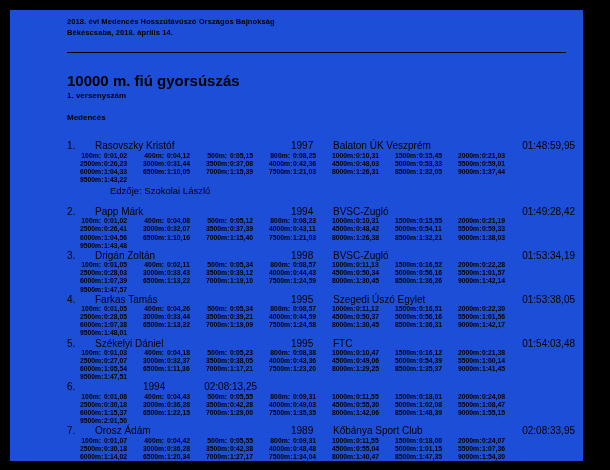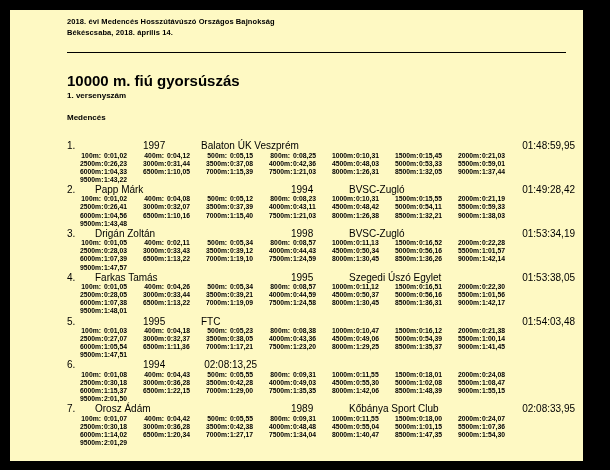--- a/index.html
+++ b/index.html
@@ -1,30 +1,30 @@
 <!DOCTYPE html>
 <html><head>
 <meta charset="utf-8">
 <style>
   * { margin:0; padding:0; box-sizing:border-box; }
   html,body { width:610px; height:470px; background:#000; font-family:"Liberation Sans", sans-serif; color:#000; overflow:hidden; }
-  .page { position:absolute; left:10px; top:10px; width:573px; height:451px; background:#fef9c3; overflow:hidden; }
+  .page { position:absolute; left:10px; top:10px; width:573px; height:451px; background:#1d4ed8; overflow:hidden; }
   .content { padding:7px 0 0 57px; width:565px; }
   .doc-header { font-size:7.5px; font-weight:bold; line-height:10.5px; letter-spacing:0.1px; }
   .rule { border-top:1px solid #000; width:499px; margin-top:14px; }
   .event-title { font-size:15px; font-weight:bold; margin-top:18px; line-height:19px; }
   .event-number { font-size:8px; font-weight:bold; margin-top:1px; line-height:9px; }
   .category { font-size:8px; font-weight:bold; margin-top:13px; line-height:9px; margin-bottom:18px; }
   .results { width:508px; }
   .entry { }
   .main-row { display:flex; font-size:10px; height:11.5px; line-height:11.5px; white-space:nowrap; }
   .rank { width:28px; flex:0 0 28px; }
   .name { width:148px; flex:0 0 148px; }
   .year { width:42px; flex:0 0 42px;margin-left:48px; }
-  .club { flex:1 1 auto;margin-left:16px; }
+  .club { flex:1 1 auto; }
   .time { flex:0 0 72px; width:72px; text-align:right; }
   .splits { margin-left:13px; }
   .split-row { display:flex; height:8.1px; line-height:8.1px; font-size:6.8px; font-weight:bold; white-space:nowrap; }
   .split-cell { width:63px; flex:0 0 63px; display:flex; }
   .split-label { width:21px; flex:0 0 21px; text-align:right; margin-right:3px; }
   .split-value { }
   .coach { font-size:9.5px; line-height:12px; margin-left:43px; margin-top:1px; margin-bottom:9px; }
 </style>
 </head>
 <body>
@@ -36,20 +36,21 @@
       <div>Békéscsaba, 2018. április 14.</div>
     </div>
     <div class="rule"></div>
     <div class="event-title">10000 m. fiú gyorsúszás</div>
     <div class="event-number">1. versenyszám</div>
     <div class="category">Medencés</div>
     <div class="results">
   <div class="entry">
     <div class="main-row">
       <span class="rank">1.</span>
+      <span class="name">Rasovszky Kristóf</span>
       <span class="year">1997</span>
       <span class="club">Balaton ÚK Veszprém</span>
       <span class="time">01:48:59,95</span>
     </div>
     <div class="splits">
             <div class="split-row">
               <span class="split-cell">
                 <span class="split-label">100m:</span>
                 <span class="split-value">0:01,02</span>
               </span>
@@ -138,20 +139,21 @@
                 <span class="split-value">1:37,44</span>
               </span>
             </div>
             <div class="split-row">
               <span class="split-cell">
                 <span class="split-label">9500m:</span>
                 <span class="split-value">1:43,22</span>
               </span>
             </div>
           </div>
+    <div class="coach">Edzője: Szokolai László</div>
   </div>
 
   <div class="entry">
     <div class="main-row">
       <span class="rank">2.</span>
       <span class="name">Papp Márk</span>
       <span class="year">1994</span>
       <span class="club">BVSC-Zugló</span>
       <span class="time">01:49:28,42</span>
     </div>
@@ -470,20 +472,21 @@
                 <span class="split-value">1:48,01</span>
               </span>
             </div>
           </div>
 
   </div>
 
   <div class="entry">
     <div class="main-row">
       <span class="rank">5.</span>
+      <span class="name">Székelyi Dániel</span>
       <span class="year">1995</span>
       <span class="club">FTC</span>
       <span class="time">01:54:03,48</span>
     </div>
     <div class="splits">
             <div class="split-row">
               <span class="split-cell">
                 <span class="split-label">100m:</span>
                 <span class="split-value">0:01,03</span>
               </span>

